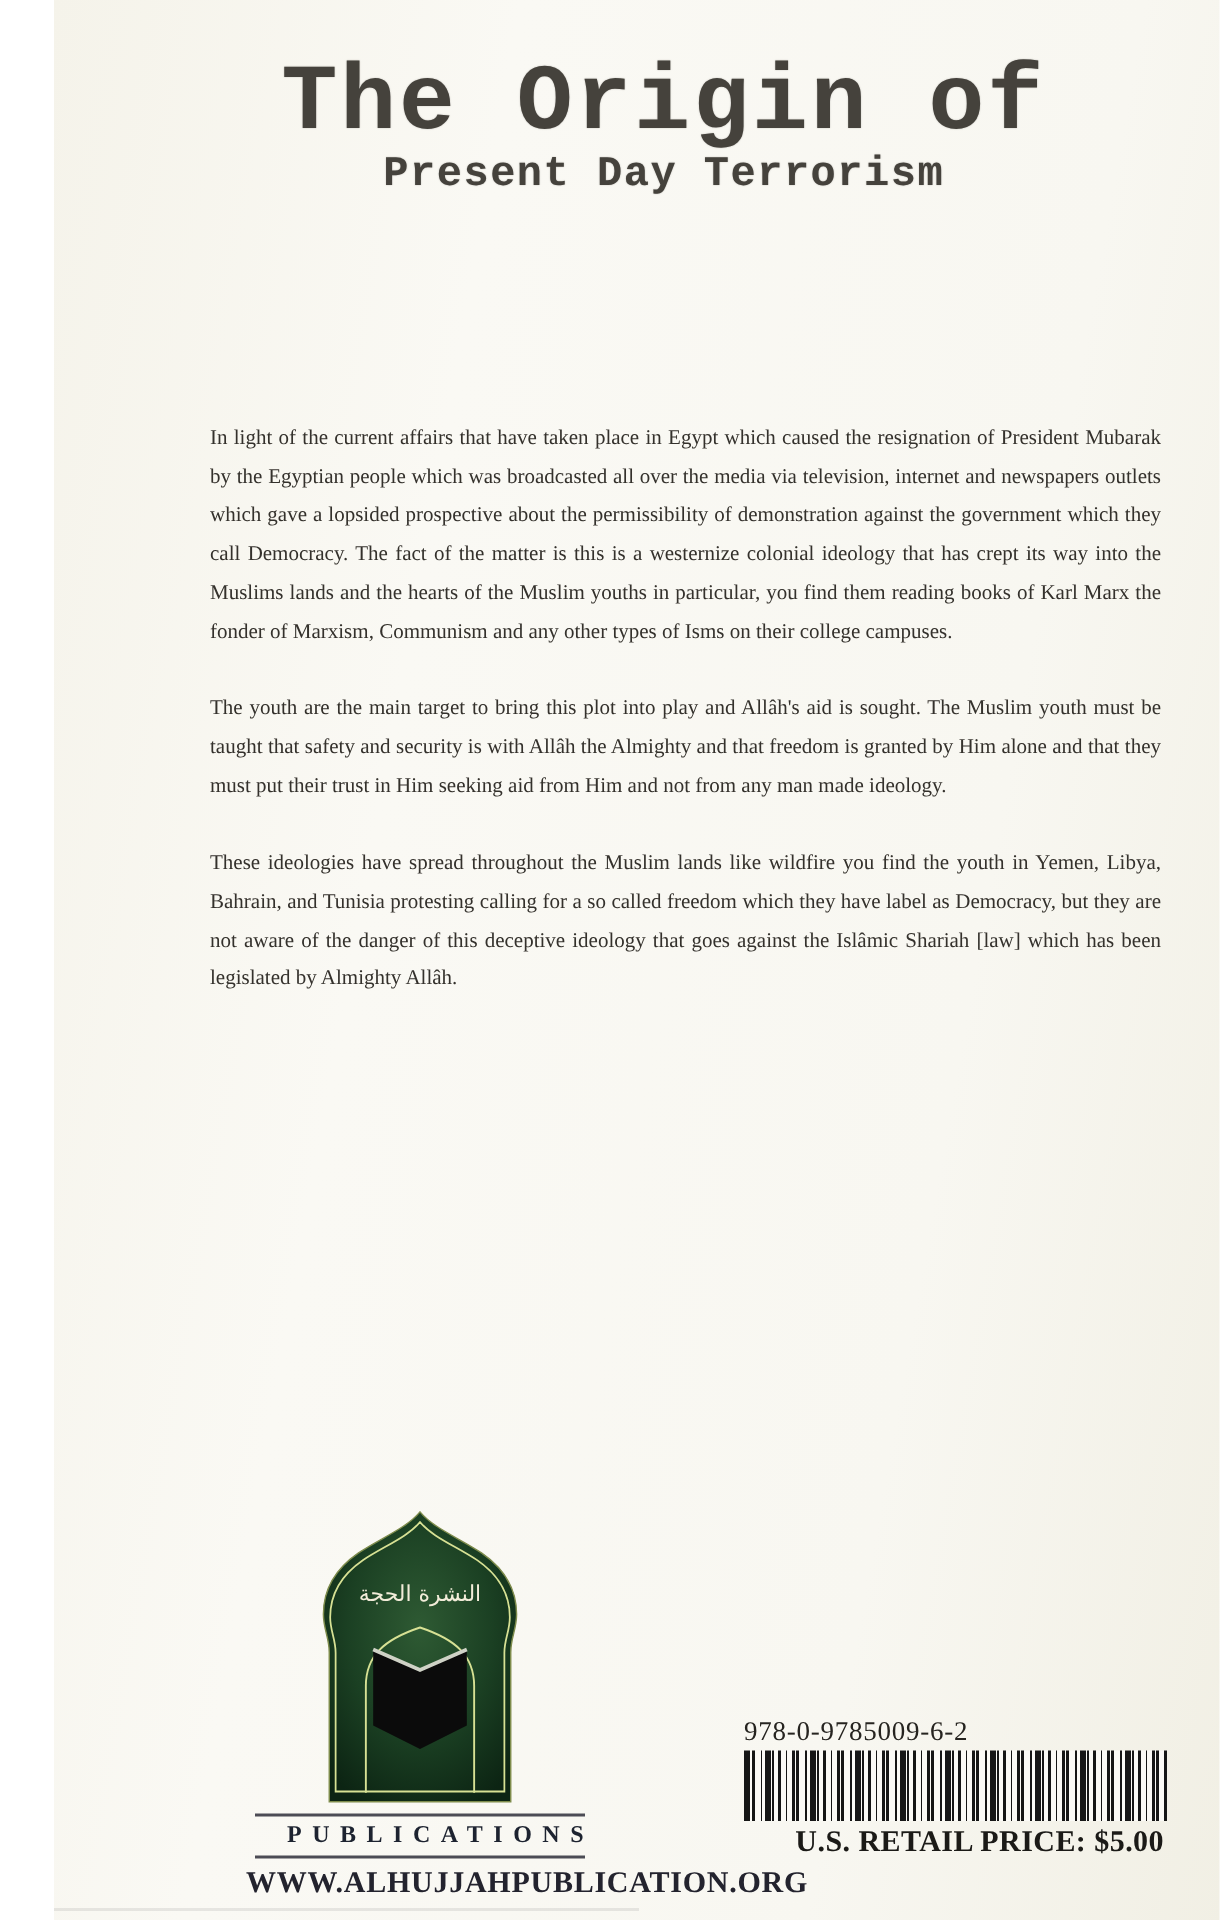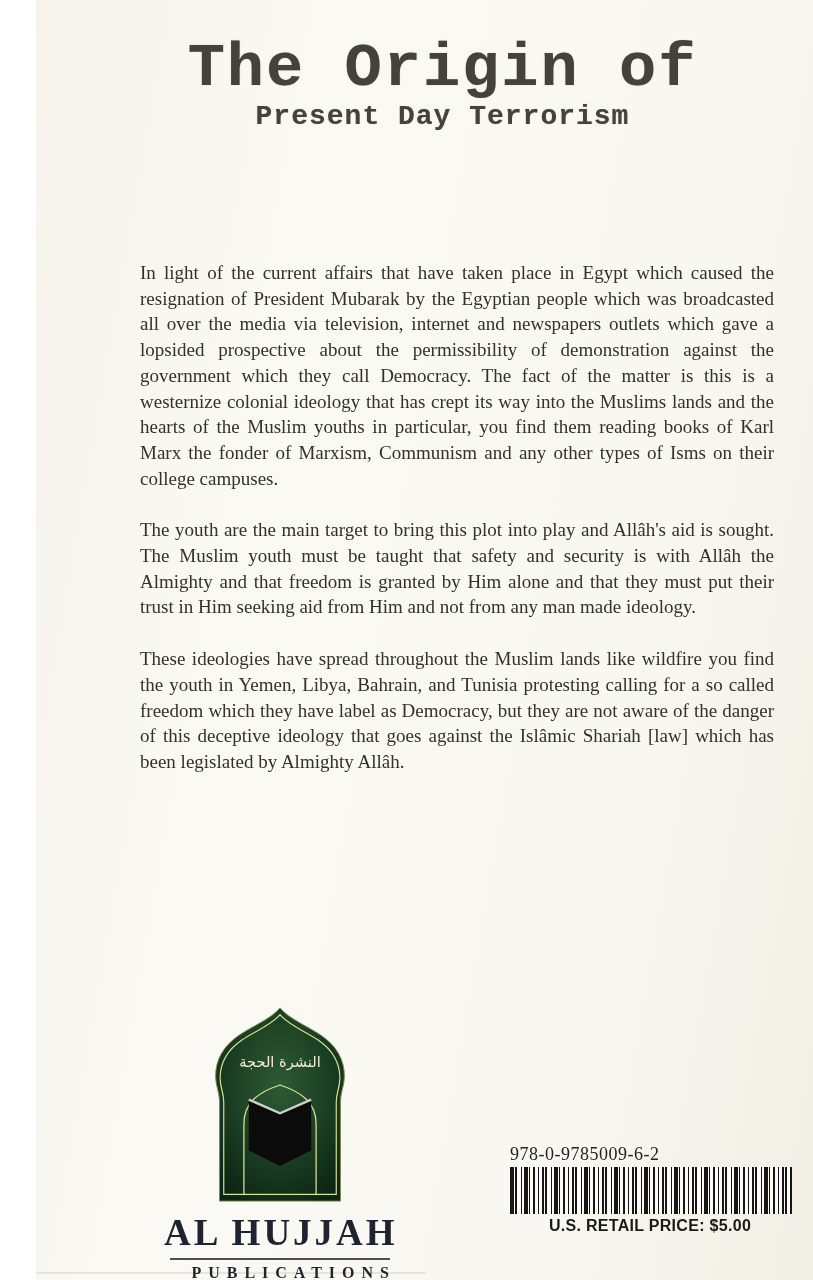--- a/index.html
+++ b/index.html
@@ -37,22 +37,22 @@
   .t3-wrap{margin-top:4px;}
   .t3{
     display:inline-block;
     font-family:"Liberation Sans", sans-serif;
     font-weight:bold;font-size:57px;letter-spacing:-1px;
     transform:scale(0.74,1.0);transform-origin:center top;
     color:#b5413a;line-height:1.0;white-space:nowrap;
   }
   
   .body-text{
-    position:absolute;left:104px;top:260px;width:634px;
-    font-size:19px;line-height:25.7px;color:#34312c;
+    position:absolute;left:104px;top:280px;width:634px;
+    font-size:14px;line-height:25.7px;color:#34312c;
     text-align:justify;
   }
   .body-text p{margin:0 0 26px 0;}
   
   .logo-block{
     position:absolute;left:128px;top:1005px;width:232px;
     text-align:right;color:#1d222b;
   }
   .logo-block svg{display:block;margin:0 auto;}
   .pub-name{
@@ -65,41 +65,41 @@
     font-family:"Liberation Serif", serif;
     font-size:16px;font-weight:bold;letter-spacing:7px;
     color:#1d2330;margin-top:4px;white-space:nowrap;
   }
   .pub-url{
     font-family:"Liberation Serif", serif;
     font-size:20px;font-weight:bold;letter-spacing:0.5px;
     color:#23232e;margin-top:5px;white-space:nowrap;
   }
   
-  .barcode-block{position:absolute;left:474px;top:1144px;width:280px;}
+  .barcode-block{position:absolute;left:460px;top:1144px;width:280px;}
   .isbn{
     font-family:"Liberation Serif", serif;
     font-size:18px;color:#262420;letter-spacing:0.5px;
   }
   .bars{
     margin-top:2px;height:47px;width:278px;
     background:repeating-linear-gradient(90deg,
       #161616 0 2px,  #fbfaf6 2px 3px,
       #161616 3px 5px,#fbfaf6 5px 9px,
       #161616 9px 10px,#fbfaf6 10px 12px,
       #161616 12px 16px,#fbfaf6 16px 17px,
       #161616 17px 18px,#fbfaf6 18px 21px,
       #161616 21px 23px,#fbfaf6 23px 26px,
       #161616 26px 27px,#fbfaf6 27px 30px);
     border-left:2px solid #161616;border-right:2px solid #161616;
   }
   .price{
-    font-family:Liberation Sans, sans-serif;
-    font-size:16px;font-weight:bold;color:#1b1a17;
-    text-align:center;margin-top:3px;letter-spacing:0.3px;
+    font-family:Liberation Serif, serif;
+    font-size:20px;font-weight:bold;color:#1b1a17;
+    text-align:right;margin-top:3px;letter-spacing:0.3px;
   }
 </style>
 </head>
 <body>
 
 <div class="cover">
 
   <div class="edge-shadow-right"></div>
   <div class="scan-line-bottom"></div>
 
@@ -123,21 +123,20 @@
           <stop offset="100%" stop-color="#0c2413"></stop>
         </radialGradient>
       </defs>
       <path d="M75 3 C66 14 48 21 33 31 C17 42 9 56 9 73 C9 83 13 89 13 99 L13 201 L137 201 L137 99 C137 89 141 83 141 73 C141 56 133 42 117 31 C102 21 84 14 75 3 Z" fill="url(#domeGrad)" stroke="#7e8c4c" stroke-width="1"></path>
       <path d="M75 3 C66 14 48 21 33 31 C17 42 9 56 9 73 C9 83 13 89 13 99 L13 201 L137 201 L137 99 C137 89 141 83 141 73 C141 56 133 42 117 31 C102 21 84 14 75 3 Z" transform="translate(75 102) scale(0.93) translate(-75 -102)" fill="none" stroke="#d7e194" stroke-width="1.3"></path>
       <path d="M38 195 L38 122 C38 101 51 90 75 82 C99 90 112 101 112 122 L112 195" fill="none" stroke="#d7e194" stroke-width="1.3"></path>
       <path d="M43 97 L75 111 L107 97 L107 149 L75 165 L43 149 Z" fill="#0b0b0b"></path>
       <path d="M43 97 L75 111 L107 97" fill="none" stroke="#cfd2c6" stroke-width="2.5"></path>
       <text x="75" y="64" text-anchor="middle" font-family="DejaVu Sans, sans-serif" font-size="15" fill="#f2ecd9">النشرة الحجة</text>
     </svg>
-    <div class="pub-name">AL HUJJAH</div>
     <div class="rule"></div>
     <div class="pub-sub">PUBLICATIONS</div>
     <div class="rule"></div>
     <div class="pub-url">WWW.ALHUJJAHPUBLICATION.ORG</div>
   </div>
 
   <div class="barcode-block">
     <div class="isbn">978-0-9785009-6-2</div>
     <div class="bars"></div>
     <div class="price">U.S. RETAIL PRICE: $5.00</div>

